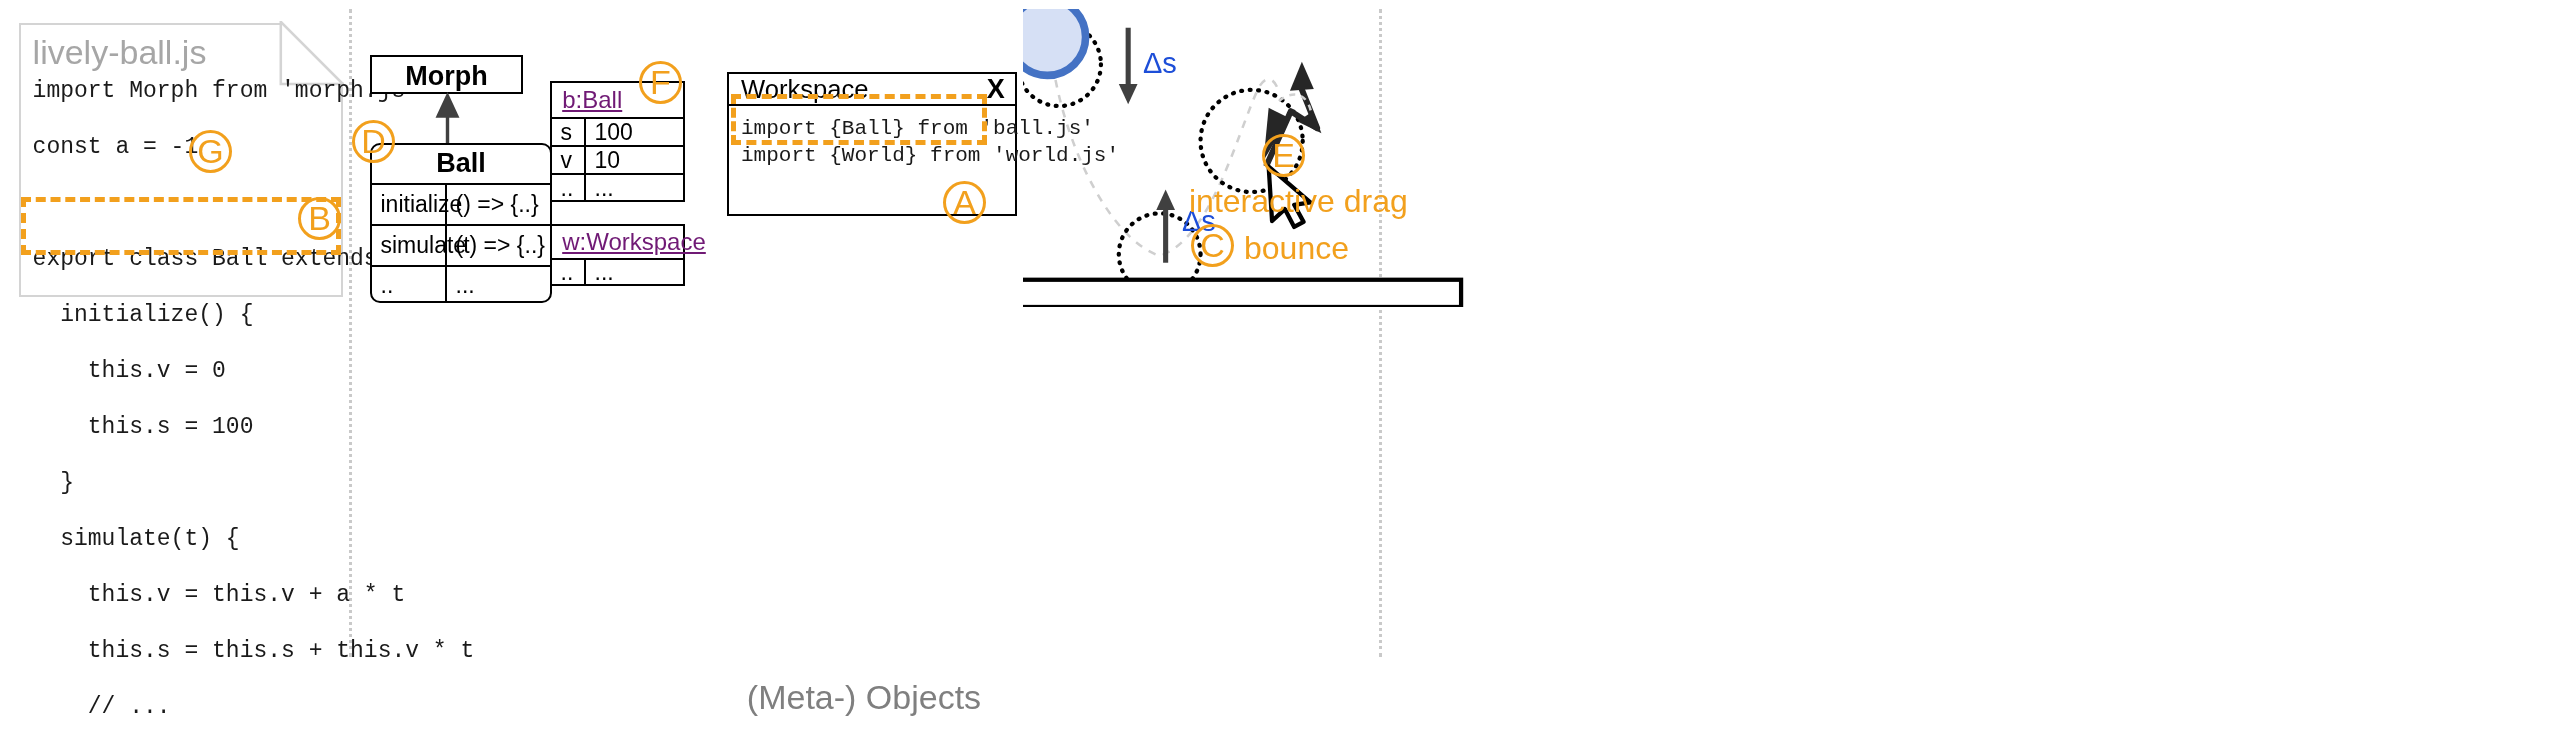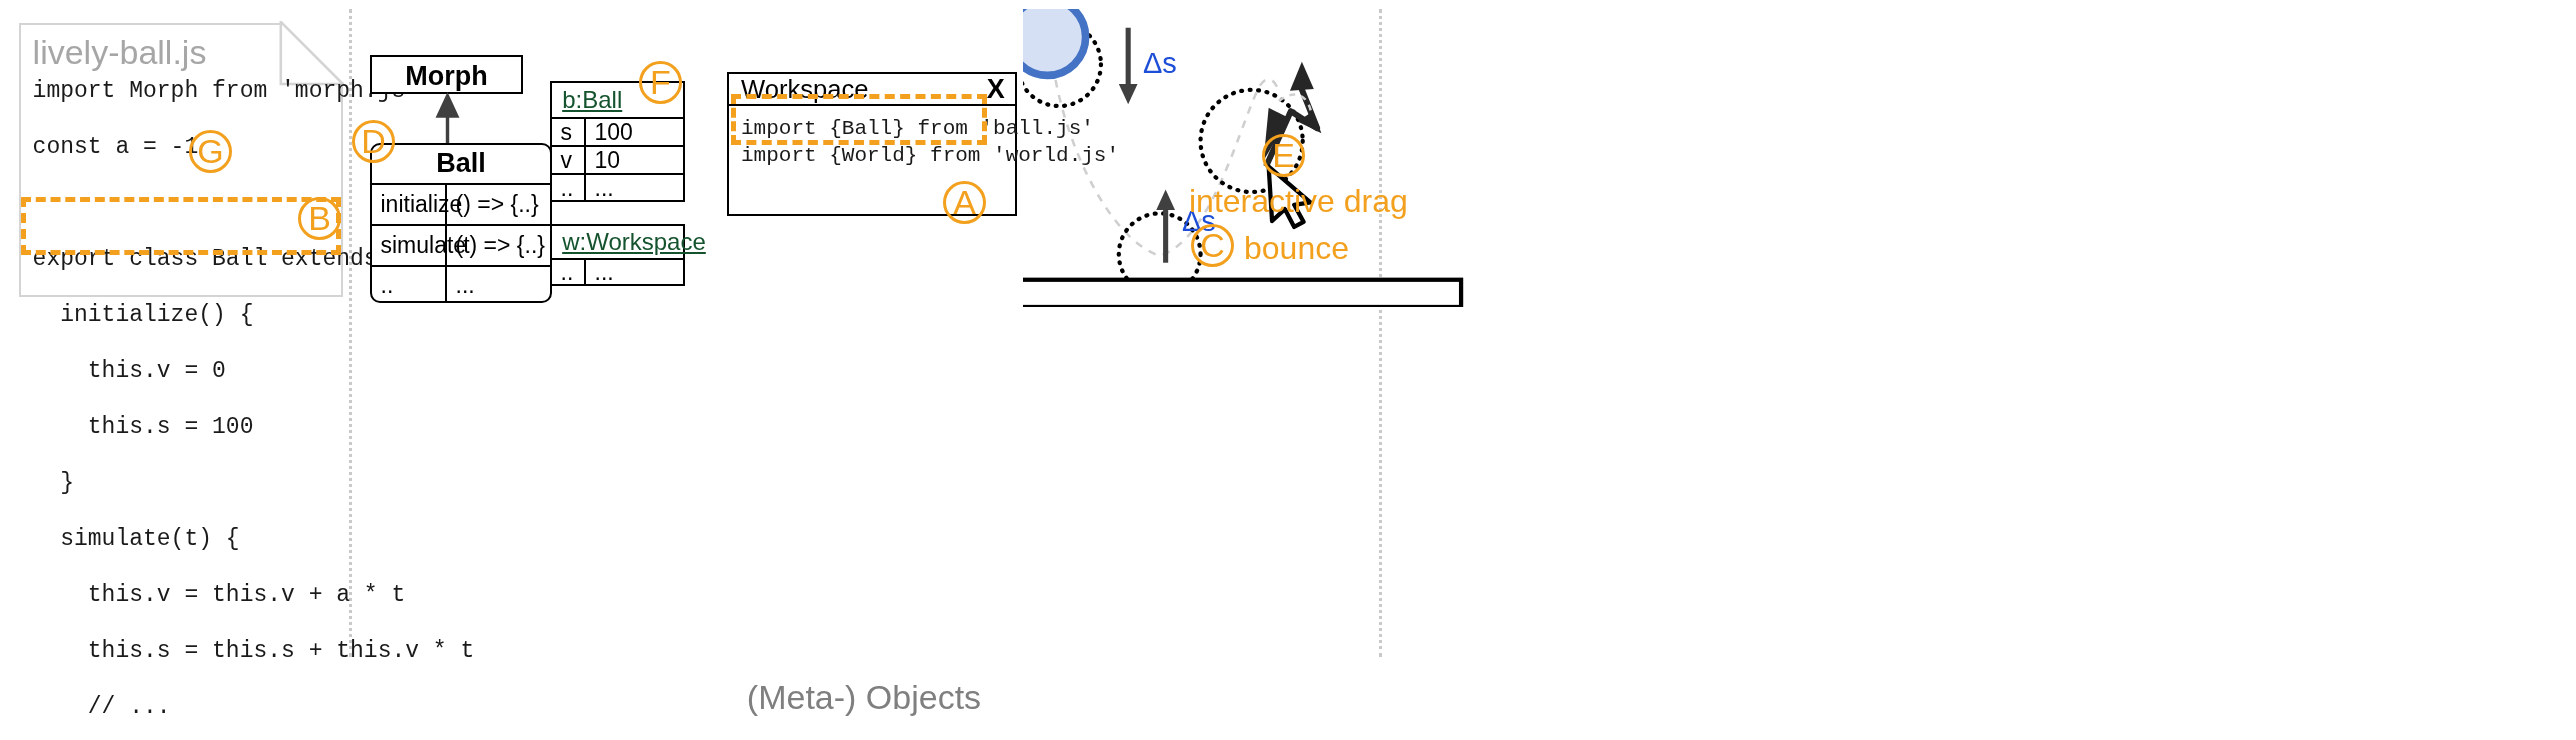--- a/index.html
+++ b/index.html
@@ -113,21 +113,21 @@
     align-items: center;
     padding-left: 8.5px;
   }
   .bt { border-top: 2.6px solid #000; }
   .br { border-right: 2.6px solid #000; }
 
   .obj-title {
     font-size: 24px;
     font-family: "Liberation Sans", sans-serif;
     text-decoration: underline;
-    color: #14532d;
+    color: #701a75;
     padding-left: 10.2px;
     display: flex;
     align-items: center;
     box-sizing: border-box;
   }
 
   
   .ws-window {
     border: 2.6px solid #000;
     background: #fff;

